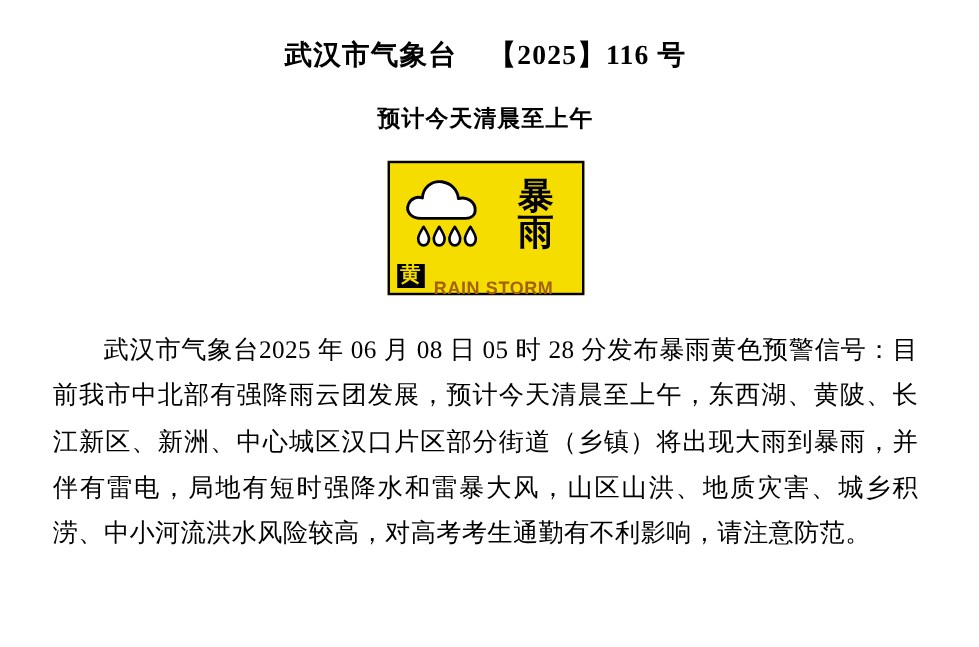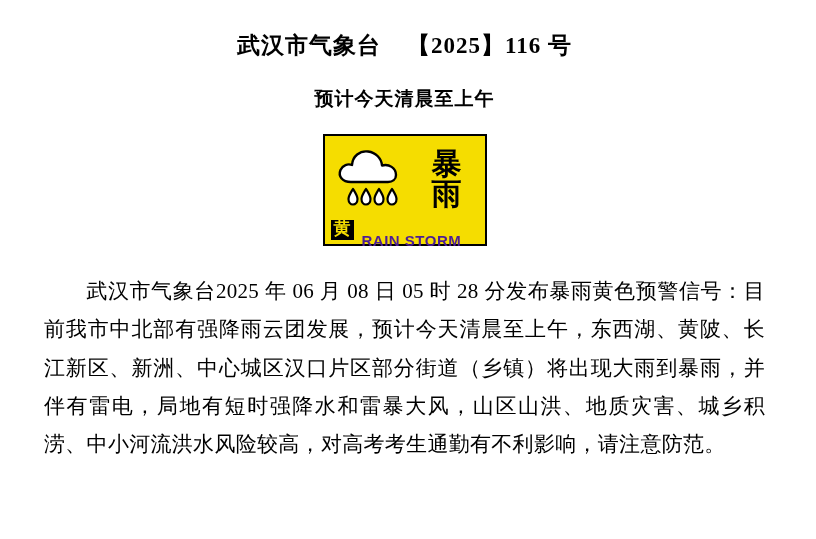--- a/index.html
+++ b/index.html
@@ -97,21 +97,21 @@
     color: #f5dd00;
     background: #000000;
     padding: 0px 3px 2px 3px;
     line-height: 1.05;
     margin-right: 8px;
   }
   .signal-en {
     font-family: "Liberation Sans", "DejaVu Sans", sans-serif;
     font-weight: bold;
     font-size: 15px;
-    color: #4c1d95;
+    color: #a16207;
     letter-spacing: 0.5px;
     margin-top: 21px;
   }
   .body-text {
     margin-top: 26px;
     font-size: 21px;
     line-height: 1.82;
     text-align: justify;
     text-justify: inter-ideograph;
     letter-spacing: 0.3px;

